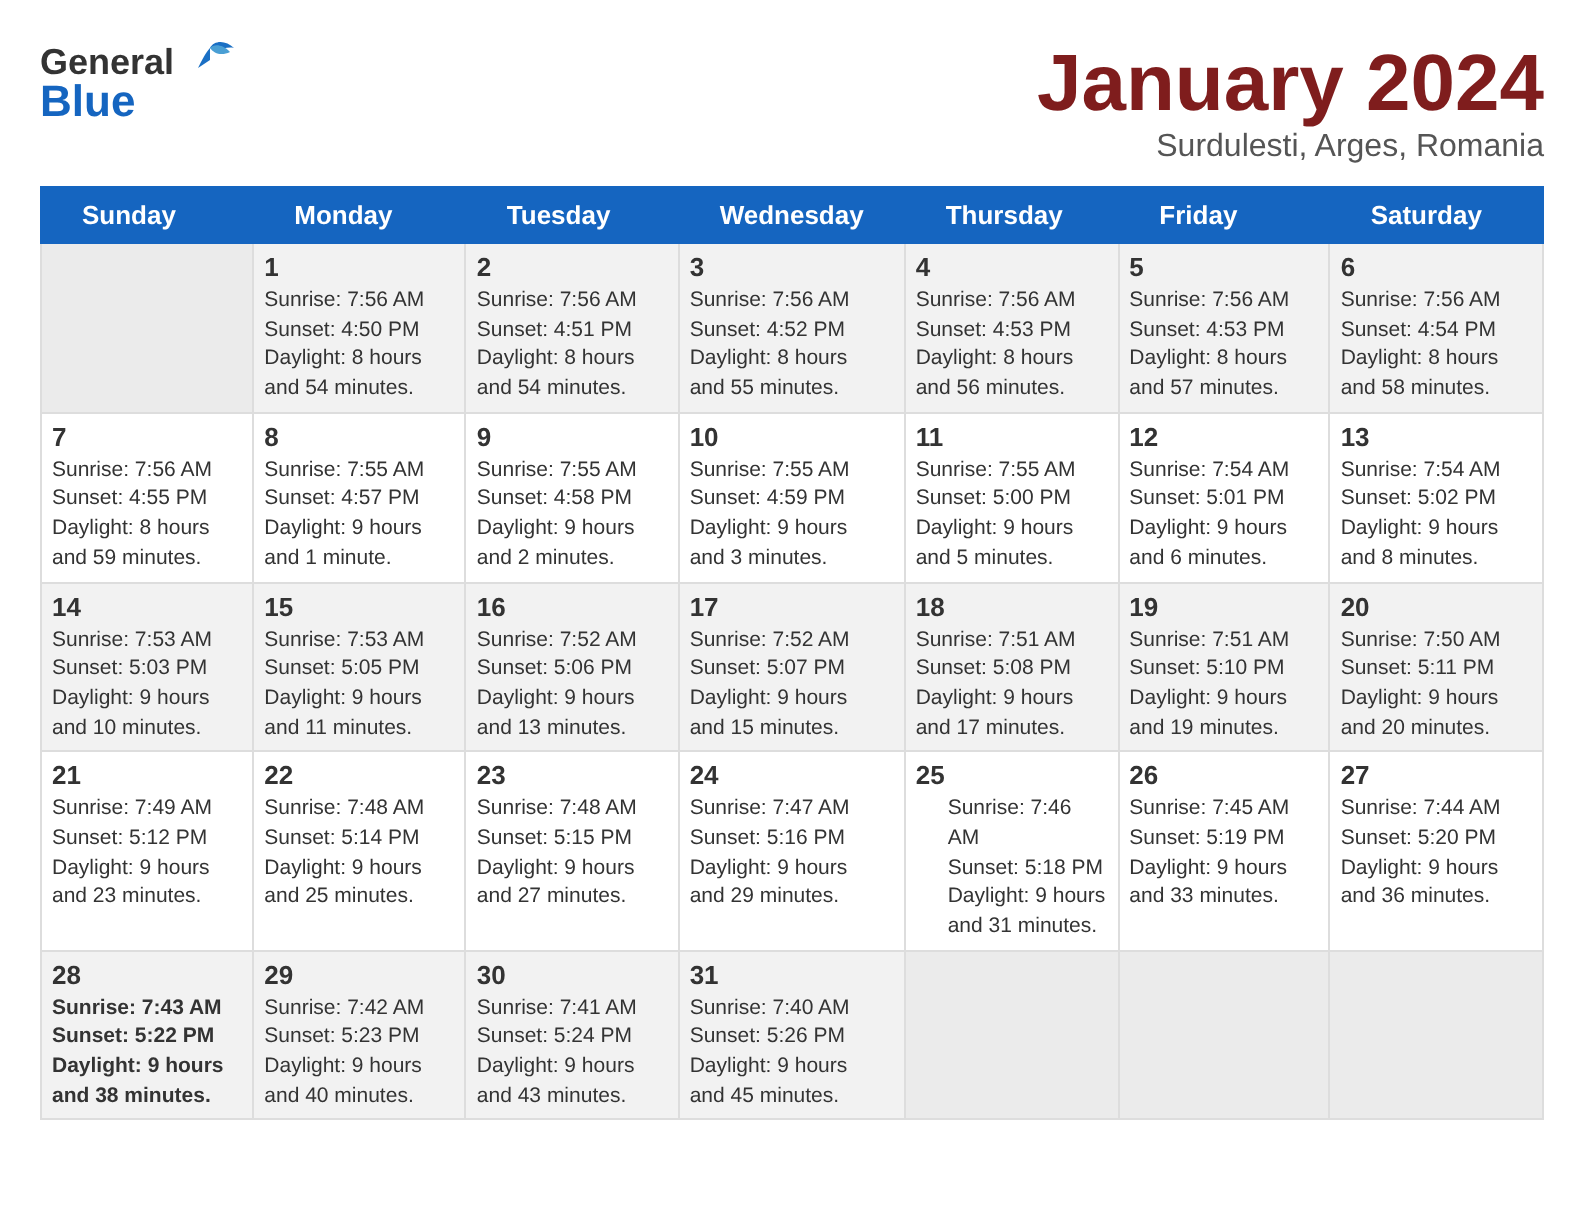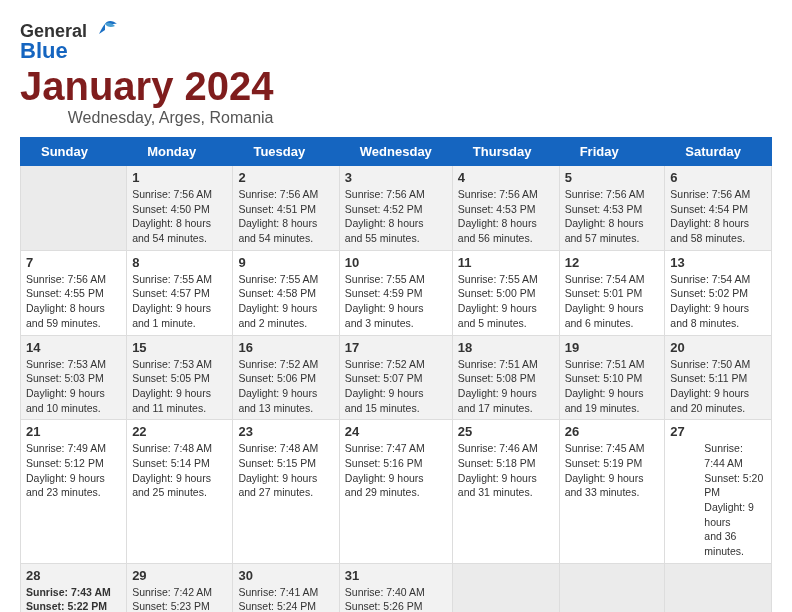--- a/index.html
+++ b/index.html
@@ -8,21 +8,20 @@
       background: #fff;
       width: 792px;
       min-height: 612px;
       padding: 20px;
     }
     .header {
       display: flex;
       justify-content: space-between;
       align-items: flex-start;
       margin-bottom: 10px;
-      flex-direction: column;
     }
     .logo {
       display: flex;
       align-items: center;
       gap: 4px;
     }
     .title-block { text-align: right; }
     .month-title { font-size: 40px; font-weight: bold; color: #7f1d1d; }
     .location { font-size: 16px; color: #555; }
 
@@ -73,21 +72,21 @@
           <path d="M14 4 C16 0, 22 0, 26 4 C22 3, 18 6, 14 4Z" fill="#1a6fc4"></path>
           <path d="M14 4 C16 2, 20 2, 24 6 C20 8, 16 7, 14 4Z" fill="#4a9fd4"></path>
           <path d="M14 4 C12 6, 10 10, 8 14 L14 10 Z" fill="#1a6fc4"></path>
         </svg>
       </div>
       <span style="font-size:22px;font-weight:bold;color:#1565c0;margin-top:-4px;">Blue</span>
     </div>
   </div>
   <div class="title-block">
     <div class="month-title">January 2024</div>
-    <div class="location">Wednesday, Arges, Romania</div>
+    <div class="location">Surdulesti, Arges, Romania</div>
   </div>
 </div>
 
 <table class="calendar">
   <thead>
     <tr>
     <th>Sunday</th>
         <th>Monday</th>
         <th>Tuesday</th>
         <th>Wednesday</th>
@@ -268,35 +267,35 @@
         </td>
         <td>
           <span class="day-num">24</span>
           <div class="day-info" style="white-space: pre-line;">Sunrise: 7:47 AM
 Sunset: 5:16 PM
 Daylight: 9 hours
 and 29 minutes.</div>
         </td>
         <td>
           <span class="day-num">25</span>
-          <div class="day-info" style="white-space: pre-line;">Sunrise: 7:46 AM
+          <div class="day-info" style="white-space: pre-line; margin-left: 16px;">Sunrise: 7:46 AM
 Sunset: 5:18 PM
 Daylight: 9 hours
 and 31 minutes.</div>
         </td>
         <td>
           <span class="day-num">26</span>
           <div class="day-info" style="white-space: pre-line;">Sunrise: 7:45 AM
 Sunset: 5:19 PM
 Daylight: 9 hours
 and 33 minutes.</div>
         </td>
         <td>
           <span class="day-num">27</span>
-          <div class="day-info" style="white-space: pre-line; margin-left: 34px;">Sunrise: 7:44 AM
+          <div class="day-info" style="white-space: pre-line;">Sunrise: 7:44 AM
 Sunset: 5:20 PM
 Daylight: 9 hours
 and 36 minutes.</div>
         </td>
       </tr>
       <tr class="row-shaded">
         <td>
           <span class="day-num">28</span>
           <div class="day-info" style="white-space: pre-line; font-weight: bold;">Sunrise: 7:43 AM
 Sunset: 5:22 PM

